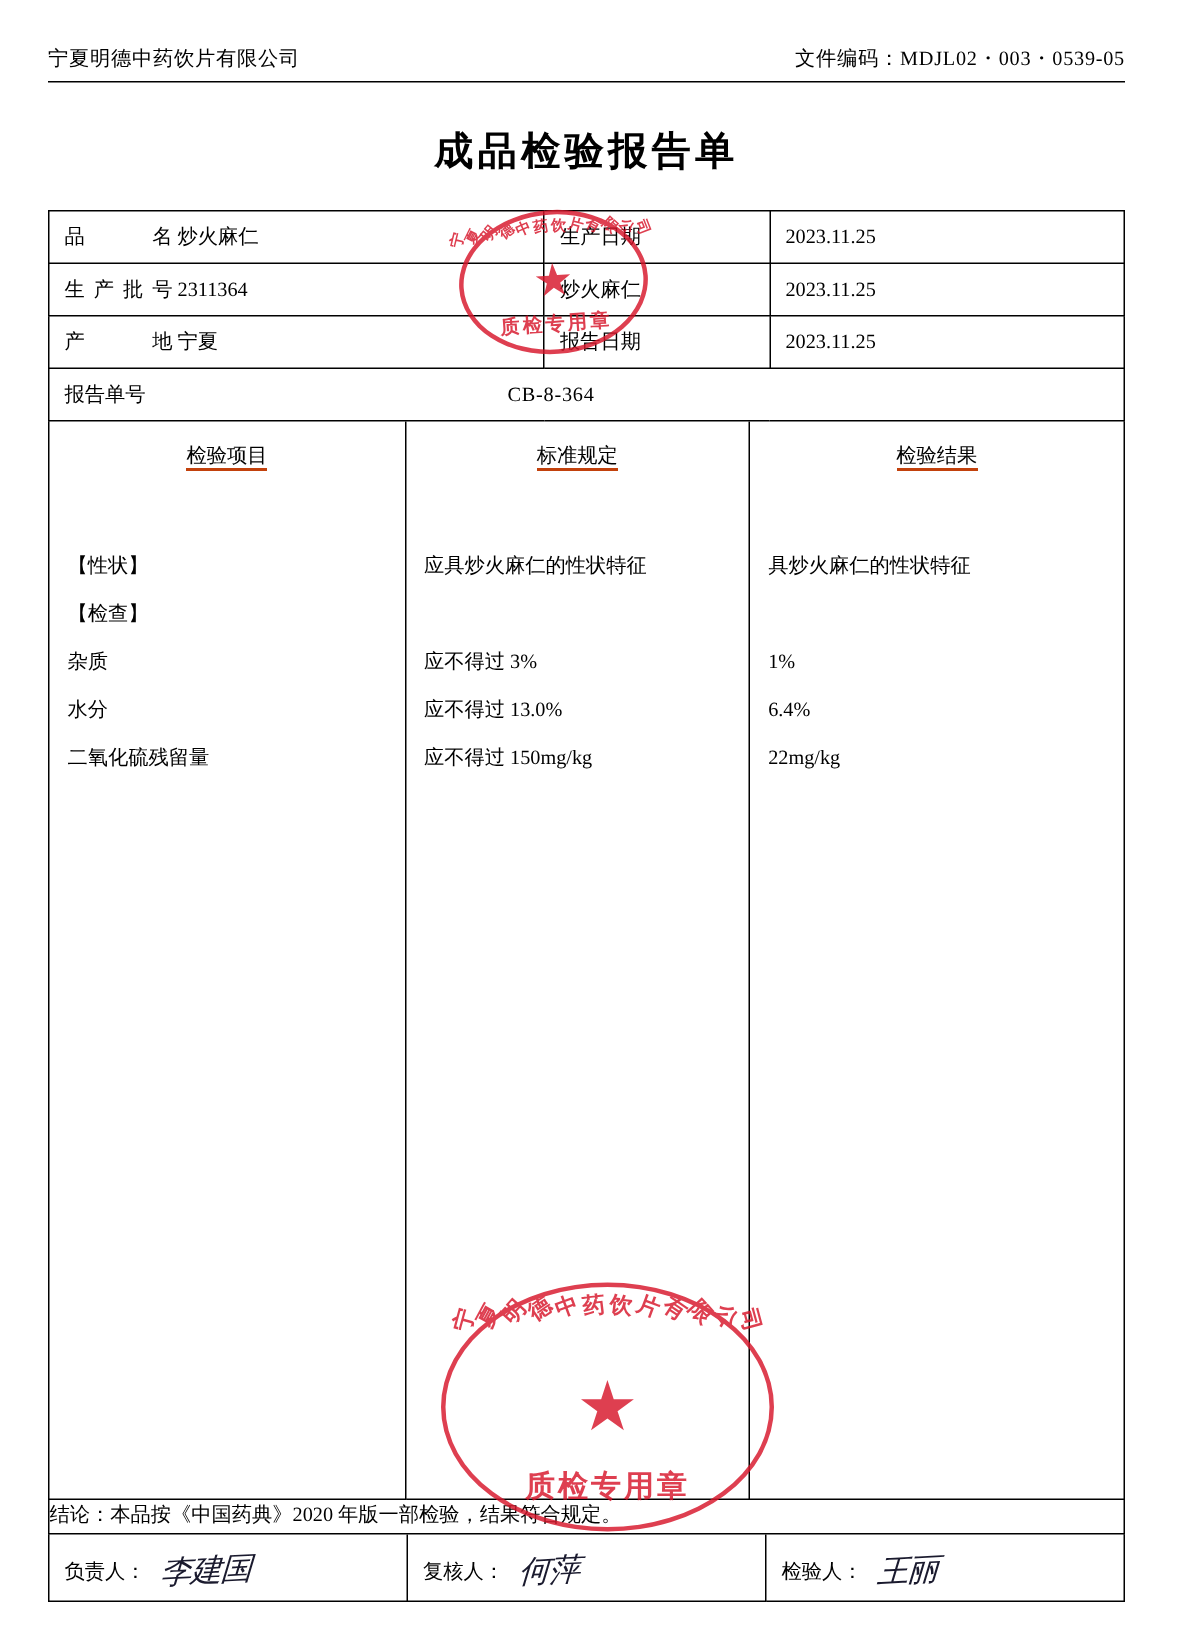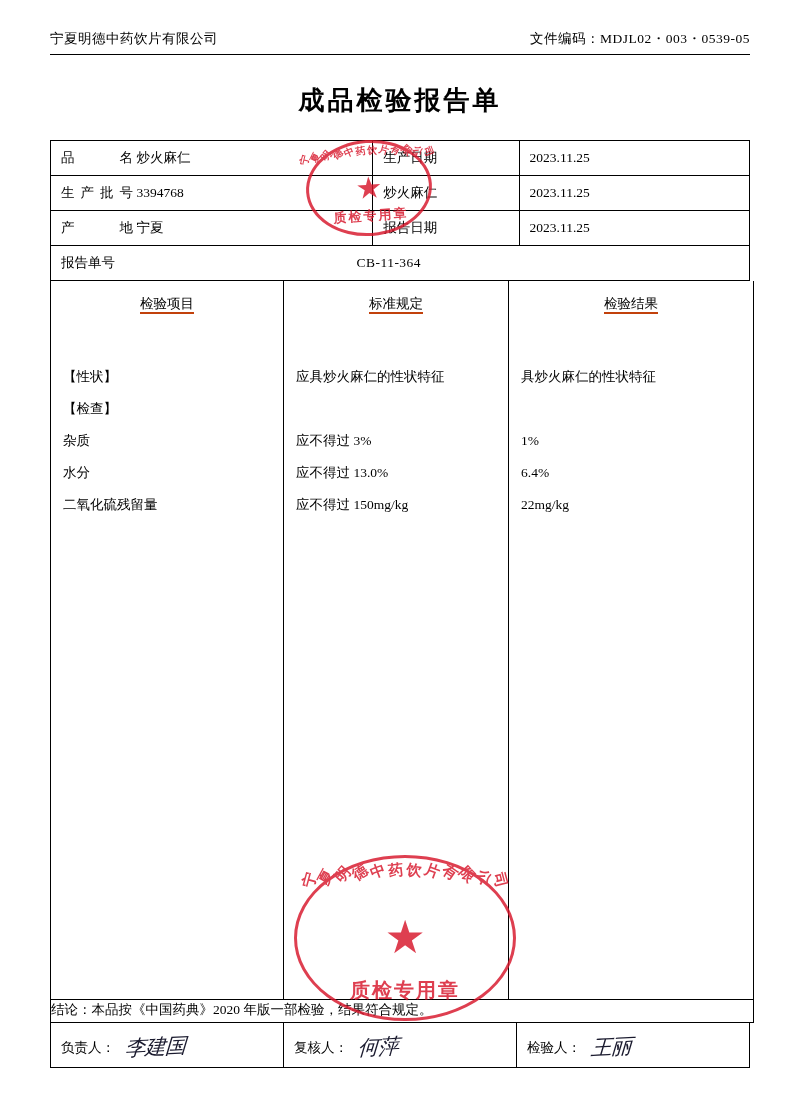--- a/index.html
+++ b/index.html
@@ -13,21 +13,21 @@
     font-family: "Liberation Serif", "DejaVu Serif", serif;
     color: #000;
     position: relative;
     overflow: hidden;
   }
   .page {
     position: relative;
     width: 800px;
     height: 1097px;
     box-sizing: border-box;
-    padding: 30px 50px 0 50px;
+    padding: 30px 50px 0 32px;
   }
   
   .header-row {
     display: flex;
     justify-content: space-between;
     align-items: flex-end;
     font-size: 13.5px;
     padding: 0 0 6px 0;
     border-bottom: 1px solid #000;
   }
@@ -245,37 +245,37 @@
       <td class="col-a">
         <span class="lbl"><span class="lbl-spread">品　　名</span></span>
         <span class="val">炒火麻仁</span>
       </td>
       <td class="col-d">生产日期</td>
       <td class="col-e">2023.11.25</td>
     </tr>
     <tr>
       <td class="col-a">
         <span class="lbl"><span class="lbl-spread">生产批号</span></span>
-        <span class="val">3394768</span>
+        <span class="val">2311364</span>
       </td>
       <td class="col-d">炒火麻仁</td>
       <td class="col-e">2023.11.25</td>
     </tr>
     <tr>
       <td class="col-a">
         <span class="lbl"><span class="lbl-spread">产　　地</span></span>
         <span class="val">宁夏</span>
       </td>
       <td class="col-d">报告日期</td>
       <td class="col-e">2023.11.25</td>
     </tr>
     <tr>
       <td colspan="3" class="report-no-cell">
         <span class="lbl">报告单号</span>
-        <span class="report-no-value">CB-11-364</span>
+        <span class="report-no-value">CB-8-364</span>
       </td>
     </tr>
   </tbody>
     </table>
 
   <table class="body">
     <tbody>
         <tr>
       <td class="bcol1 results-area">
         <div class="col-head"><span>检验项目</span></div>

